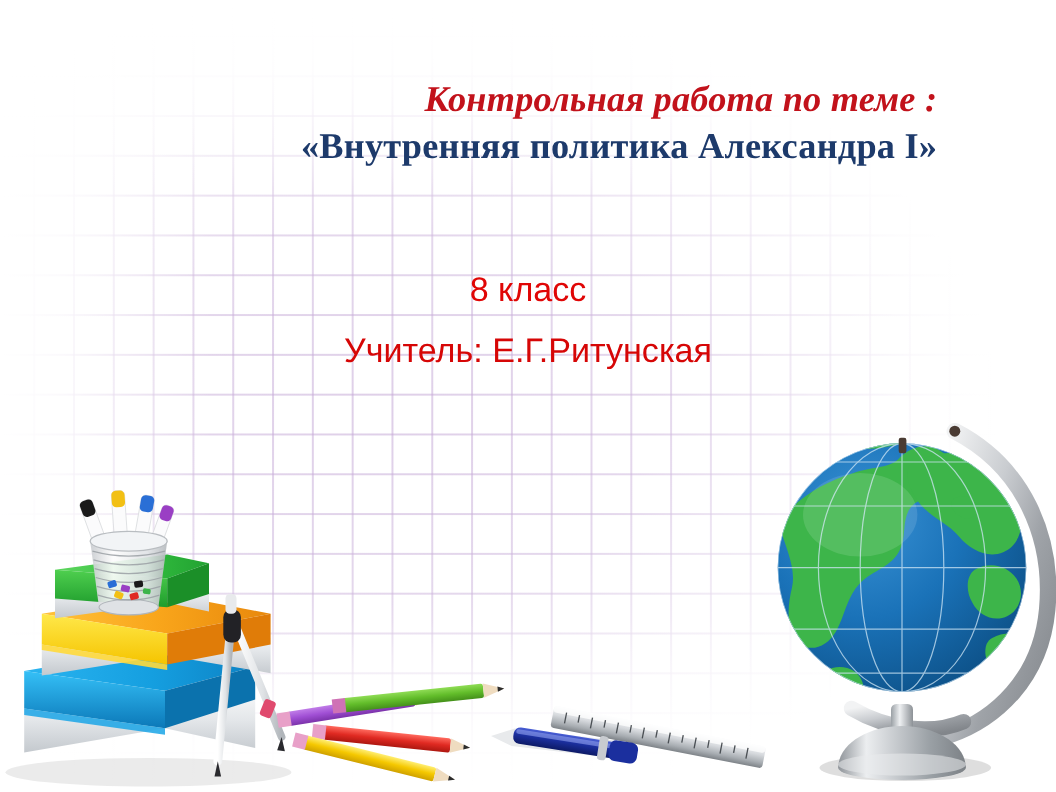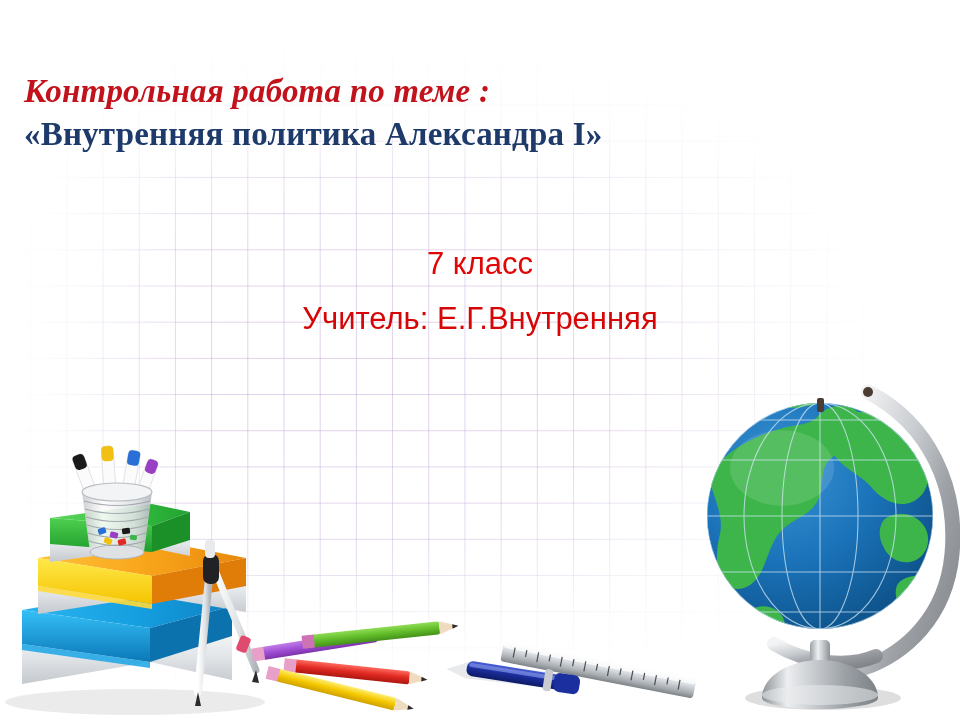--- a/index.html
+++ b/index.html
@@ -42,22 +42,21 @@
       linear-gradient(to bottom, #ffffff 0%, rgba(255,255,255,0.86) 7%, rgba(255,255,255,0) 24%, rgba(255,255,255,0) 78%, rgba(255,255,255,0.85) 95%, #ffffff 100%);
     pointer-events: none;
   }
 
   
   .title-block {
     position: absolute;
     top: 70px;
     left: 0;
     width: 852px;
-    text-align: left;
-    margin-left: 24px;
+    text-align: right;
   }
   .title-line1 {
     font-family: "Liberation Serif", "DejaVu Serif", serif;
     font-weight: bold;
     font-style: italic;
     font-size: 33px;
     line-height: 43px;
     color: #c2121b;
     letter-spacing: 0.2px;
     white-space: nowrap;
@@ -99,22 +98,22 @@
   <div class="grid-layer"></div>
   <div class="grid-fade"></div>
   <div class="grid-fade-2"></div>
 
   <div class="title-block">
     <div class="title-line1">Контрольная работа по теме :</div>
     <div class="title-line2">«Внутренняя политика Александра I»</div>
   </div>
 
   <div class="sub-block">
-    <div class="sub-line">7 класс</div>
-    <div class="sub-line second">Учитель: Е.Г.Внутренняя</div>
+    <div class="sub-line">8 класс</div>
+    <div class="sub-line second">Учитель: Е.Г.Ритунская</div>
   </div>
 
   <div class="art" style="left:690px; top:368px;">
     <svg width="275" height="352" viewBox="0 0 275 352">
       <defs>
         <radialGradient id="gOcean" cx="34%" cy="30%" r="78%">
           <stop offset="0%" stop-color="#3a93d6"></stop>
           <stop offset="52%" stop-color="#1a72b8"></stop>
           <stop offset="100%" stop-color="#0d5188"></stop>
         </radialGradient>

